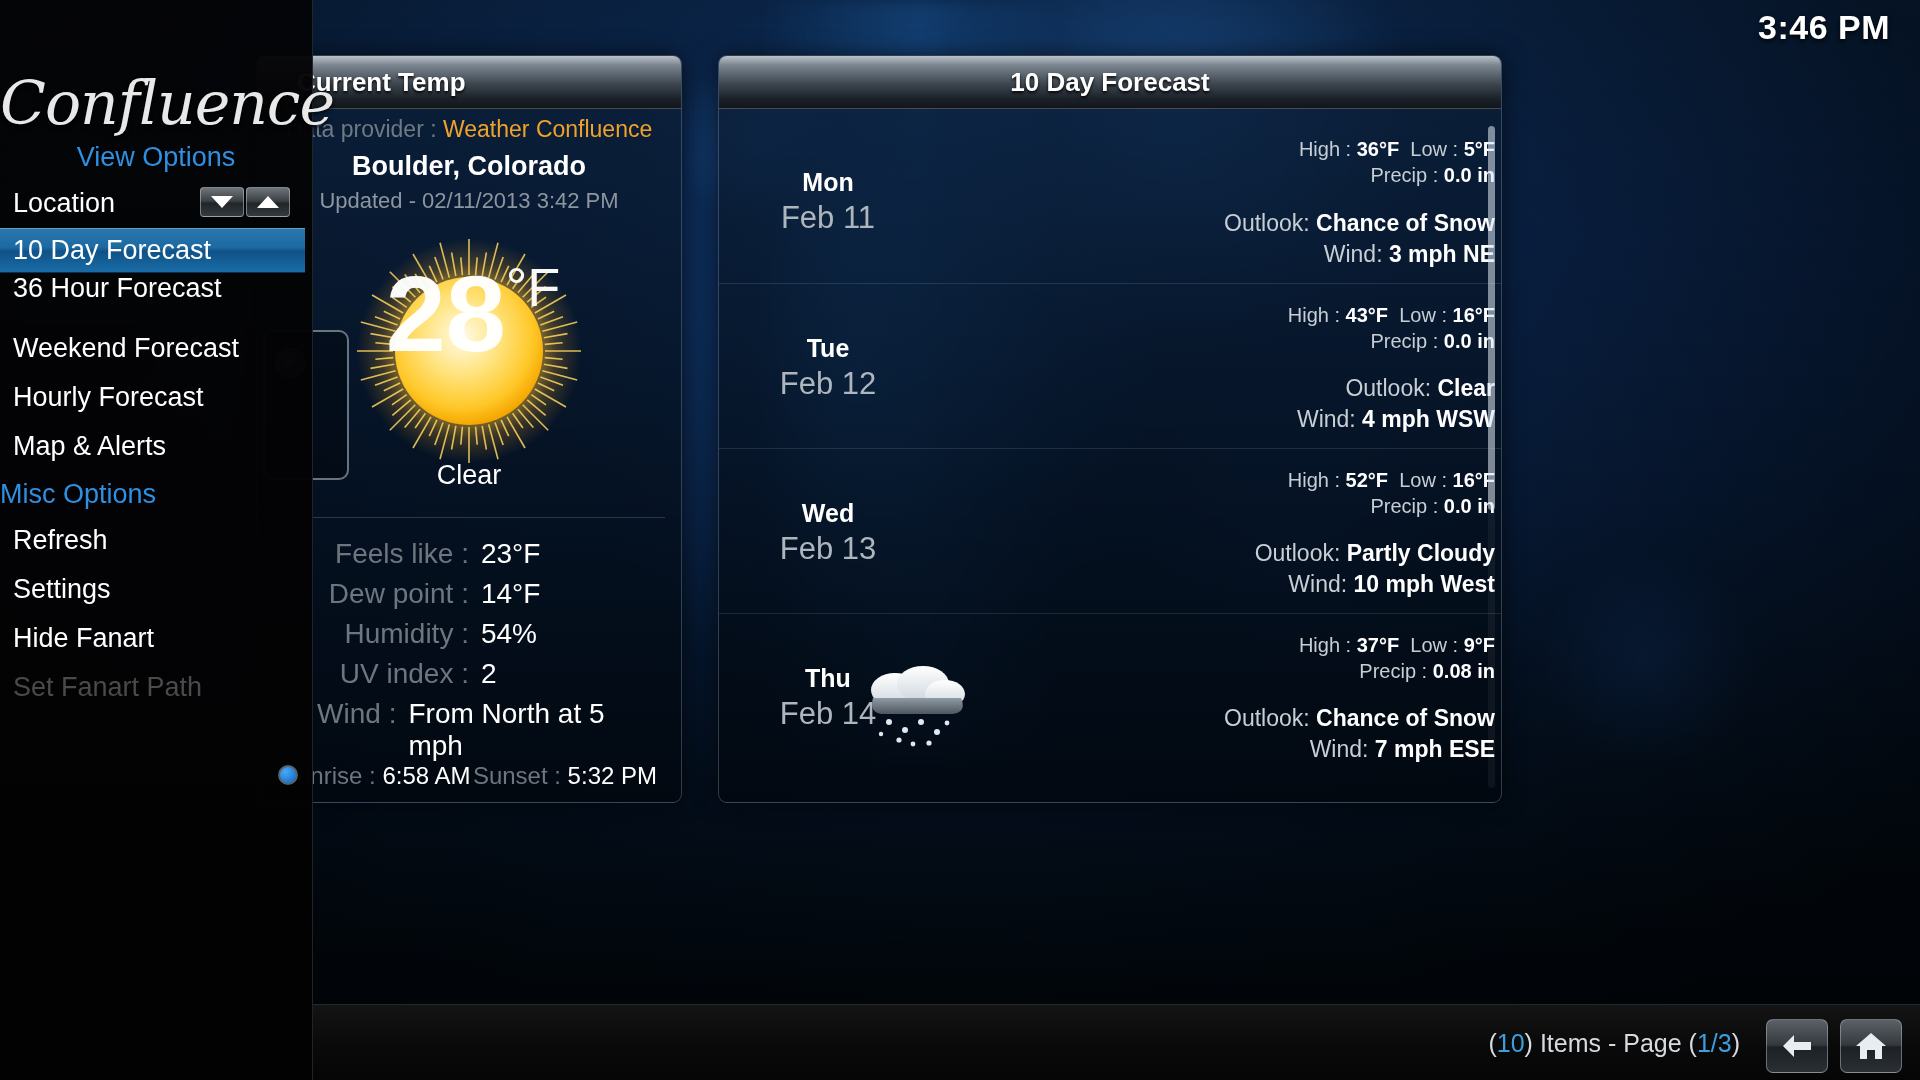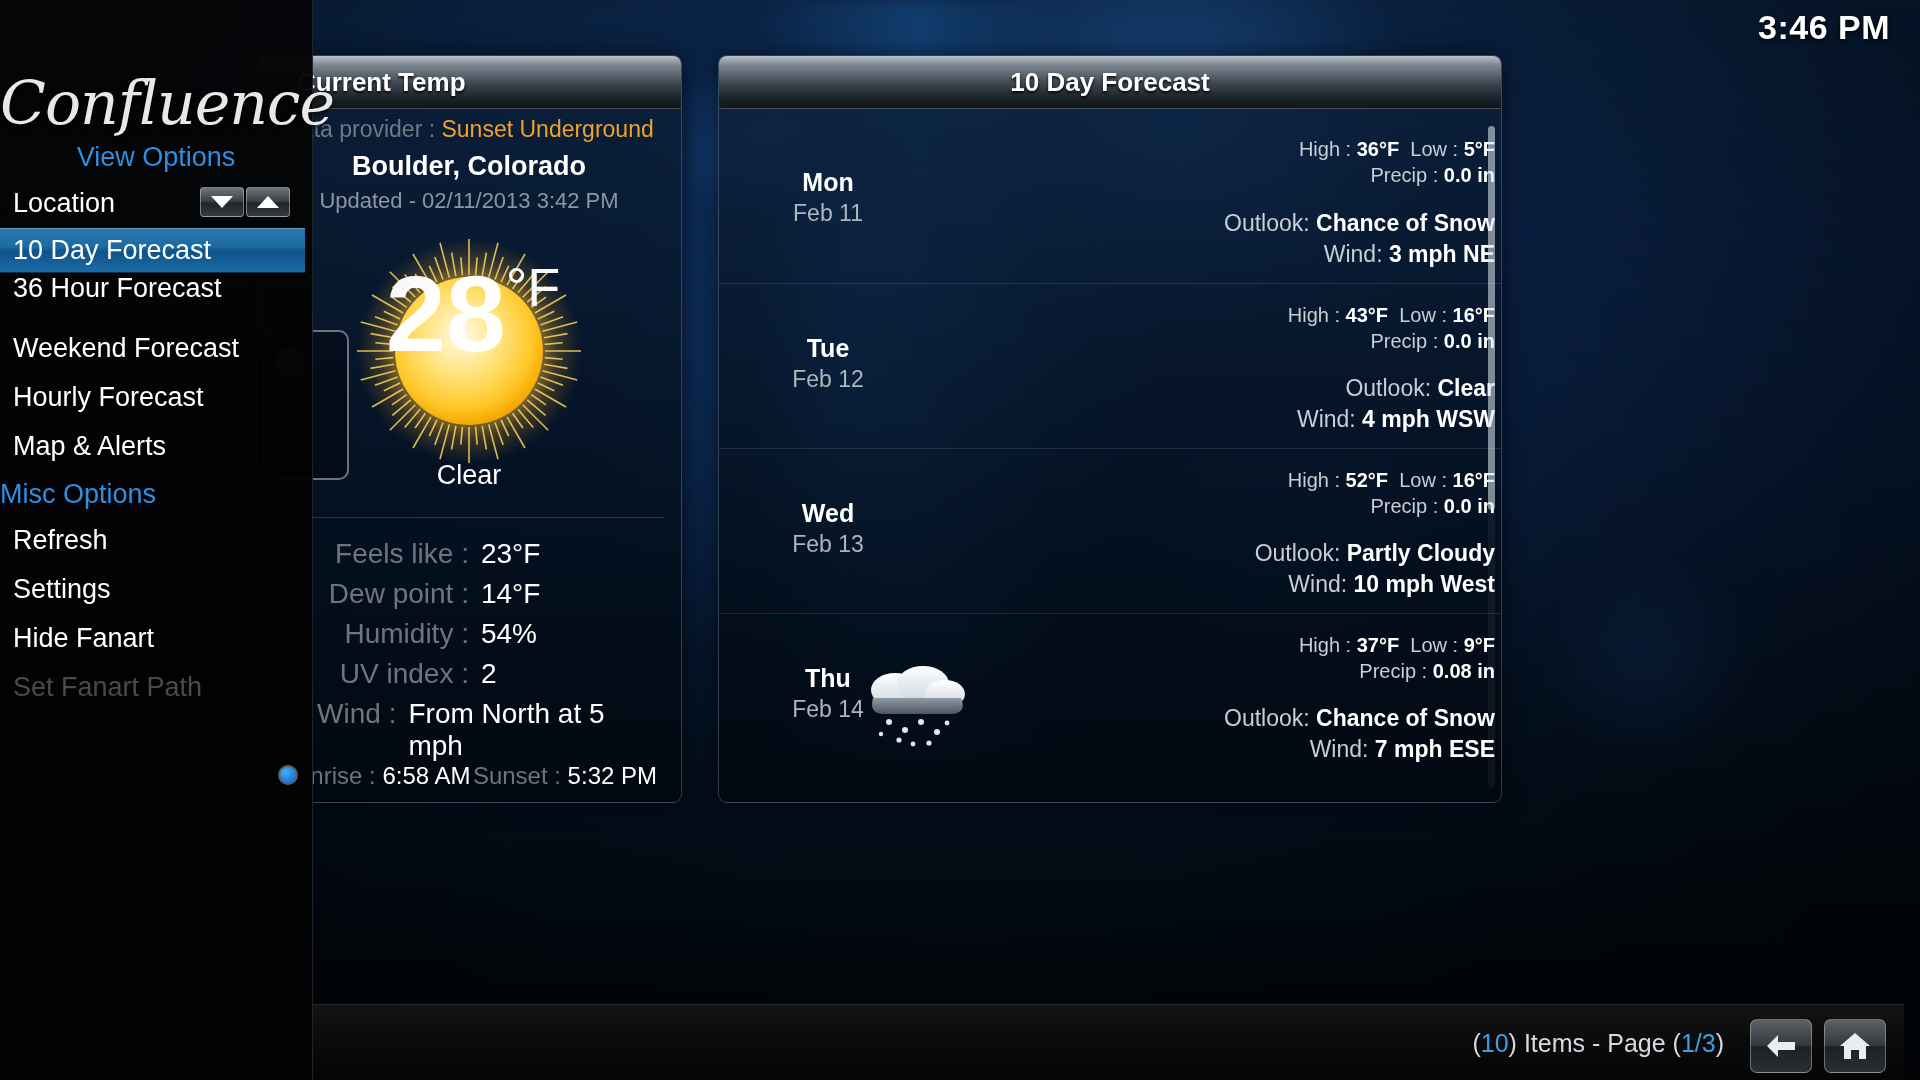--- a/index.html
+++ b/index.html
@@ -130,21 +130,21 @@
   .fc-row {
     position:relative; height:165px;
     border-top:1px solid rgba(160,185,210,0.16);
     padding:0 18px;
   }
   .fc-row:first-child { border-top:none; }
   .fc-day {
     position:absolute; left:34px; top:50px; width:150px; text-align:center;
   }
   .fc-dayname { font-size:25px; font-weight:bold; color:#fff; }
-  .fc-date { font-size:23px; color:#aeb6bd; padding-top:3px; }
+  .fc-date { font-size:31px; color:#aeb6bd; padding-top:3px; }
   .fc-icon {
     position:absolute; left:136px; top:46px; width:122px; height:88px;
   }
   .fc-hl {
     position:absolute; right:6px; top:18px; text-align:right;
     font-size:20px; color:#c7ced4; line-height:1.32;
   }
   .fc-hl b { color:#fff; font-weight:bold; }
   .fc-out {
     position:absolute; right:6px; bottom:14px; text-align:right;
@@ -157,21 +157,21 @@
     position:absolute; right:6px; top:70px; bottom:14px; width:7px;
     background:rgba(255,255,255,0.05); border-radius:4px;
   }
   #fc-scroll-thumb {
     position:absolute; left:0; top:0; width:7px; height:58%;
     background:rgba(215,225,235,0.55); border-radius:4px;
   }
 
   
   #bottombar {
-    position:absolute; left:0; right:16px; bottom:0; height:76px;
+    position:absolute; left:0; right:0; bottom:0; height:76px;
     background:linear-gradient(180deg,#141414 0%, #0a0a0a 50%, #050505 100%);
     border-top:1px solid rgba(120,130,140,0.3);
   }
   #pagecount {
     position:absolute; right:180px; top:24px;
     font-size:25px; color:#d5dbe0;
   }
   #pagecount .num { color:#3c9fe0; }
   .navbtn {
     position:absolute; top:14px; width:62px; height:54px;
@@ -279,21 +279,21 @@
 <div id="win-title">Weather</div>
 <div id="clock">3:46 PM</div>
 
 <div class="panel" id="panel-current">
   <div class="panel-head">
     <span class="panel-head-title">Current Temp</span>
   </div>
 
   <div class="meta-line">
     <span class="meta-label">Data provider :</span>
-    <span class="meta-provider">Sunset Underground</span>
+    <span class="meta-provider">Weather Confluence</span>
   </div>
   <div class="meta-city">Boulder, Colorado</div>
   <div class="meta-updated">Updated - 02/11/2013 3:42 PM</div>
 
   <div id="temp-hero">
     <div id="hero-frame"></div>
     <div id="hero-arrow">
         <span class="tri-right"></span>
       </div>
 

